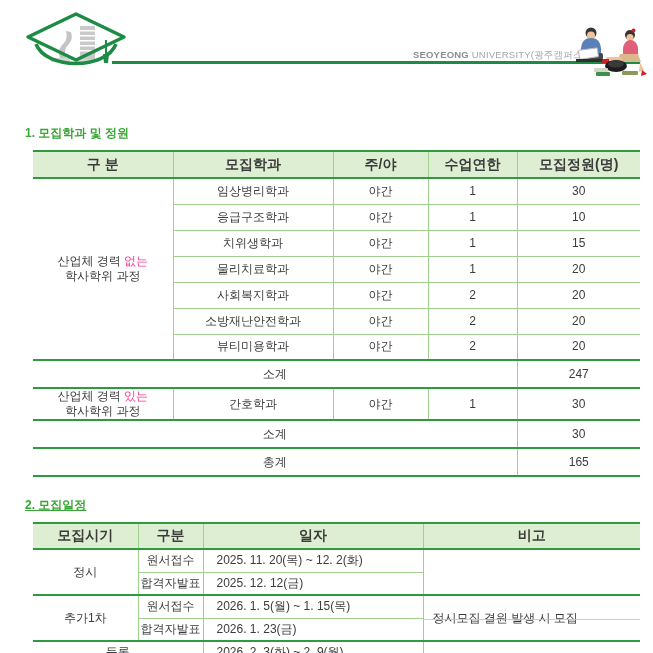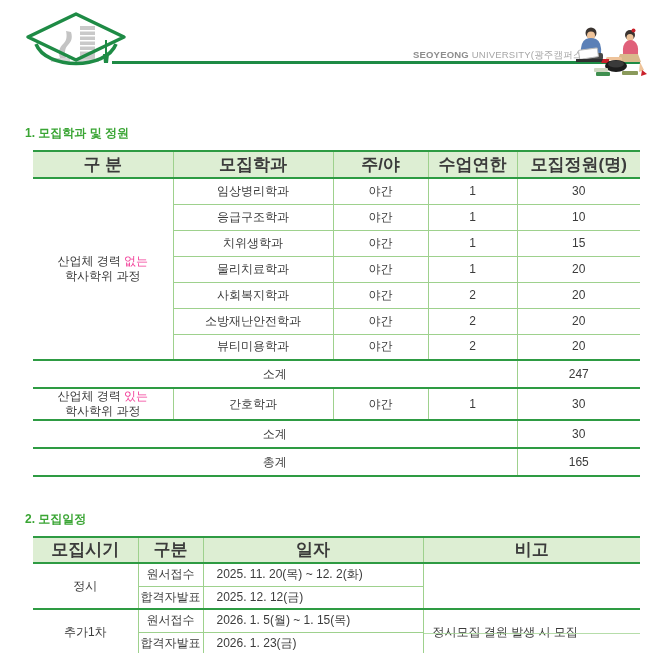--- a/index.html
+++ b/index.html
@@ -19,25 +19,25 @@
   
   .header{position:relative;height:100px;}
   .logo{position:absolute;left:22px;top:6px;}
   .rule{position:absolute;left:112px;top:61px;width:528px;height:3px;background:var(--rule);}
   .brand{position:absolute;left:290px;top:49px;width:296px;text-align:right;
          font-size:9.5px;letter-spacing:.2px;color:#a6a6a6;white-space:nowrap;}
   .brand-bold{font-weight:bold;color:#8d8d8d;}
   .people{position:absolute;left:570px;top:24px;}
   
   .sec-title{margin:25px 0 8px 25px;font-size:12px;font-weight:bold;color:var(--title);}
-  .sec-title.second{margin-top:34px;}
+  .sec-title.second{margin-top:20px;text-decoration:underline;}
   table{border-collapse:collapse;margin-left:33px;width:607px;table-layout:fixed;}
   td,th{font-size:12px;font-weight:normal;text-align:center;vertical-align:middle;
         padding:0;line-height:1.25;overflow:hidden;}
-  .hd{background:var(--hbg);font-weight:bold;font-size:17px;}
+  .hd{background:var(--hbg);font-weight:bold;font-size:14px;}
   .b2t{border-top:2px solid var(--g2);}
   .b1t{border-top:1px solid var(--g1);}
   .b2b{border-bottom:2px solid var(--g2);}
   .vl{border-left:1px solid var(--g1);}
   .grp{font-weight:normal;}
   .pink{color:var(--pink);}
   .left{text-align:left;padding-left:13px;}
   .notecell{text-align:left;padding-left:9px;position:relative;}
   .notecell::after{content:"";position:absolute;left:0;right:0;top:23px;height:0;
                    border-top:1px solid rgba(158,209,141,.75);}

